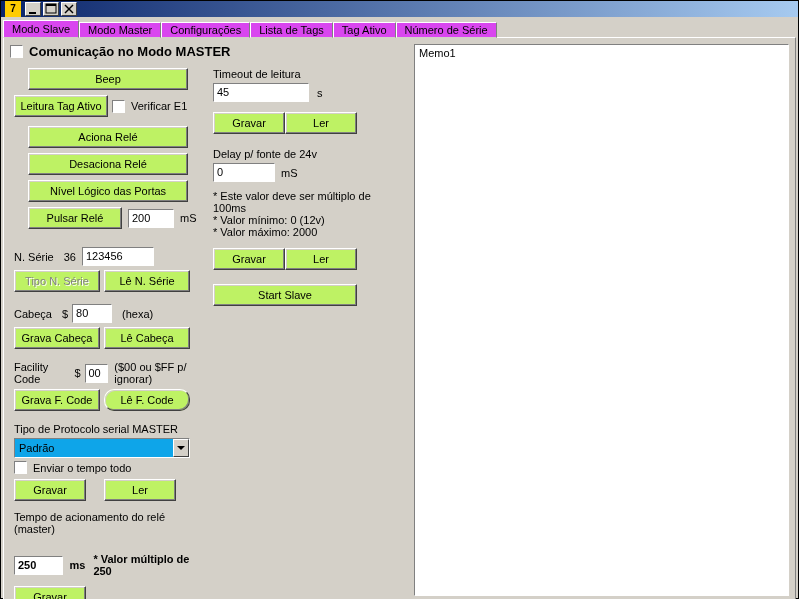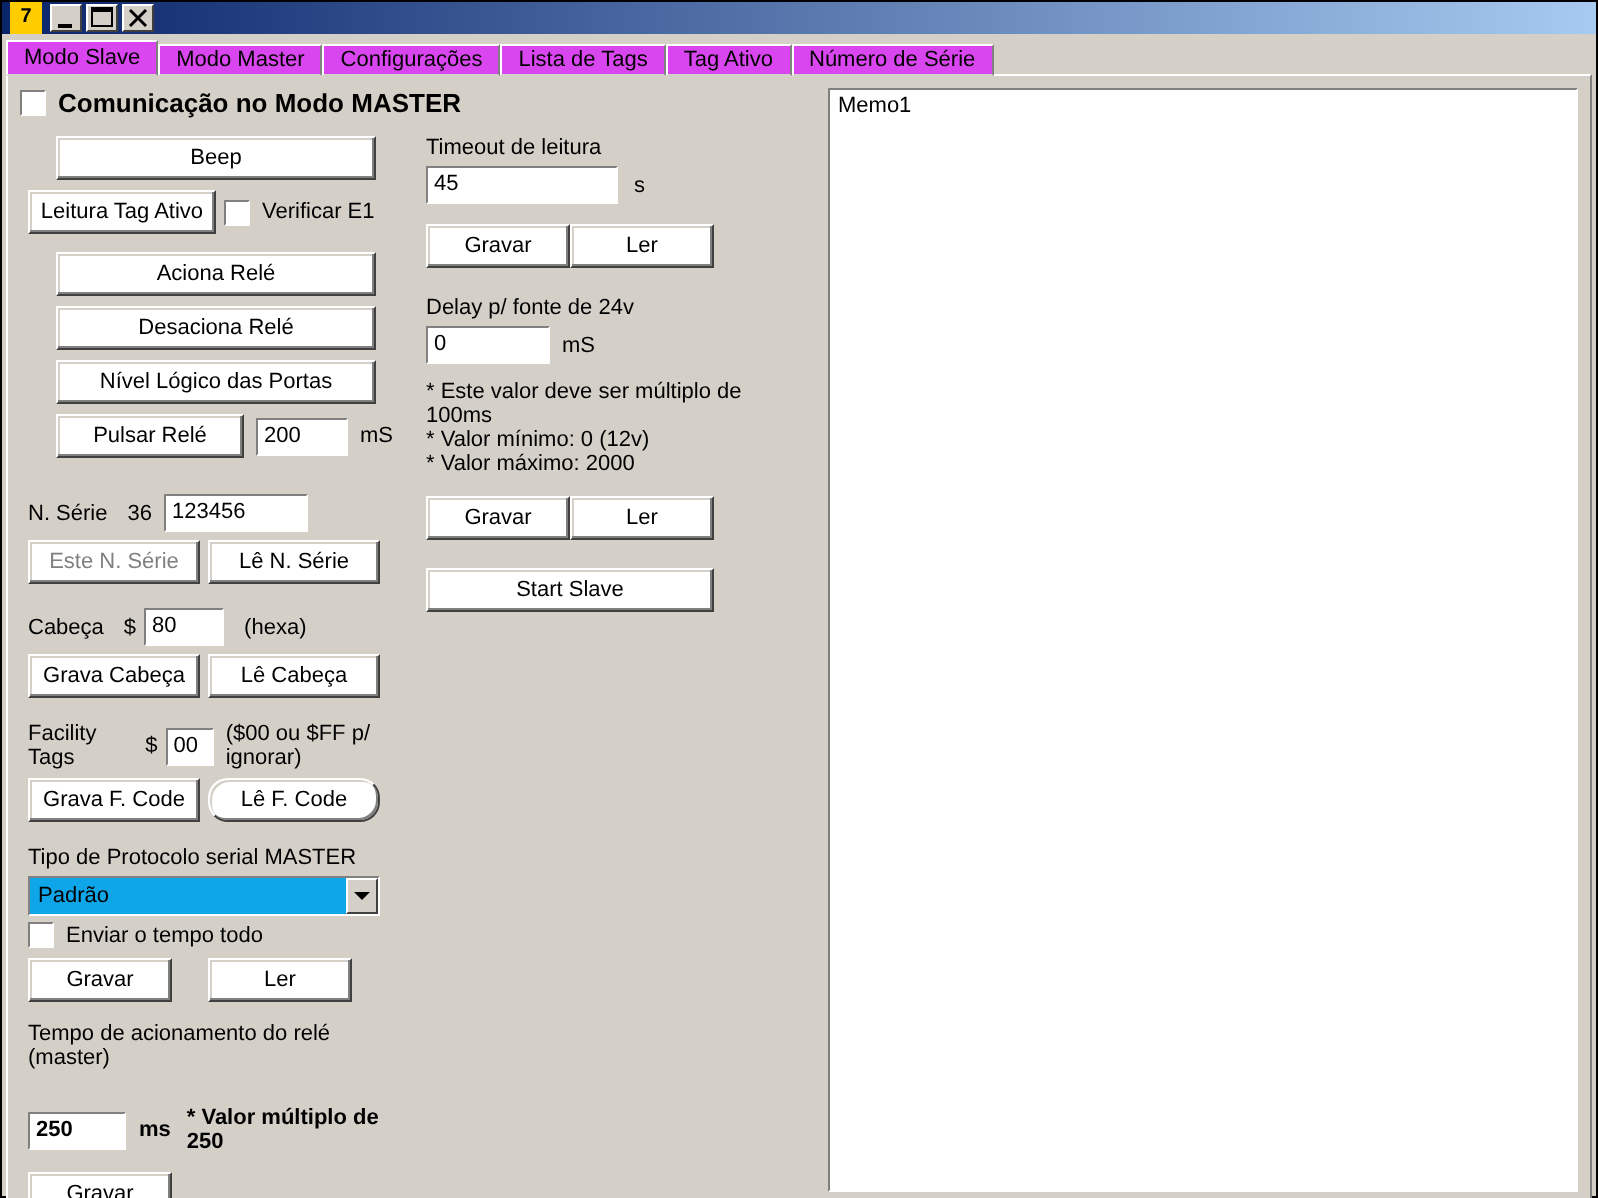--- a/index.html
+++ b/index.html
@@ -111,21 +111,21 @@
 .chk {
   width: 13px;
   height: 13px;
   background: #fff;
   border: 1px solid;
   border-color: #808080 #fff #fff #808080;
   margin-right: 6px;
   display: inline-block;
 }
 .btn {
-  background: #ffffff;
+  background: #bef264;
   border: 1px solid;
   border-color: #fff #404040 #404040 #fff;
   box-shadow: inset -1px -1px 0 #808080, inset 1px 1px 0 #d4d0c8;
   padding: 2px 4px;
   text-align: center;
   cursor: default;
   font-size: 11px;
   display: inline-flex;
   align-items: center;
   justify-content: center;
@@ -234,39 +234,39 @@
             <span style="margin-left:6px;">mS</span>
           </div>
 
           
           <div class="row" style="margin-top:18px;">
             <span>N. Série</span>
             <span style="margin-left:10px;">36</span>
             <div class="txt" style="width:72px; margin-left:6px;">123456</div>
           </div>
           <div class="row" style="margin-top:3px;">
-            <div class="btn disabled" style="width:86px; height:22px;">Este N. Série</div>
+            <div class="btn disabled" style="width:86px; height:22px;">Tipo N. Série</div>
             <div class="btn" style="width:86px; height:22px; margin-left:4px;">Lê N. Série</div>
           </div>
 
           
           <div class="row" style="margin-top:12px;">
             <span>Cabeça</span>
             <span style="margin-left:10px;">$</span>
             <div class="txt" style="width:40px; margin-left:4px;">80</div>
             <span style="margin-left:10px;">(hexa)</span>
           </div>
           <div class="row" style="margin-top:3px;">
             <div class="btn" style="width:86px; height:22px;">Grava Cabeça</div>
             <div class="btn" style="width:86px; height:22px; margin-left:4px;">Lê Cabeça</div>
           </div>
 
           
           <div class="row" style="margin-top:12px;">
-            <span>Facility Tags</span>
+            <span>Facility Code</span>
             <span style="margin-left:10px;">$</span>
             <div class="txt" style="width:28px; margin-left:4px;">00</div>
             <span style="margin-left:6px;">($00 ou $FF p/ ignorar)</span>
           </div>
           <div class="row" style="margin-top:3px;">
             <div class="btn" style="width:86px; height:22px;">Grava F. Code</div>
             <div class="btn" style="width:86px; height:22px; margin-left:4px;border-radius:10px;">Lê F. Code</div>
           </div>
 
           

